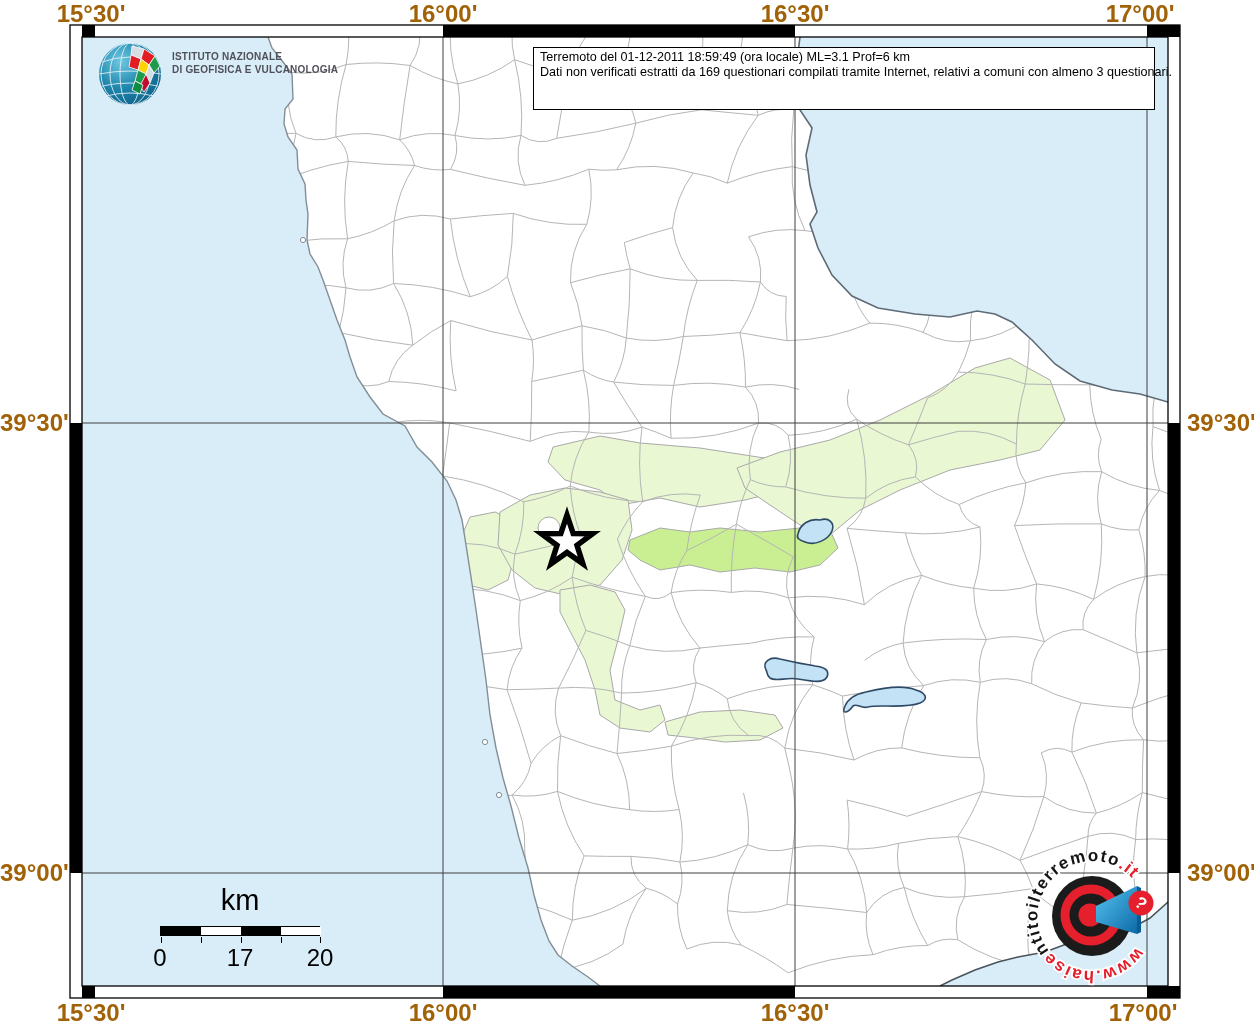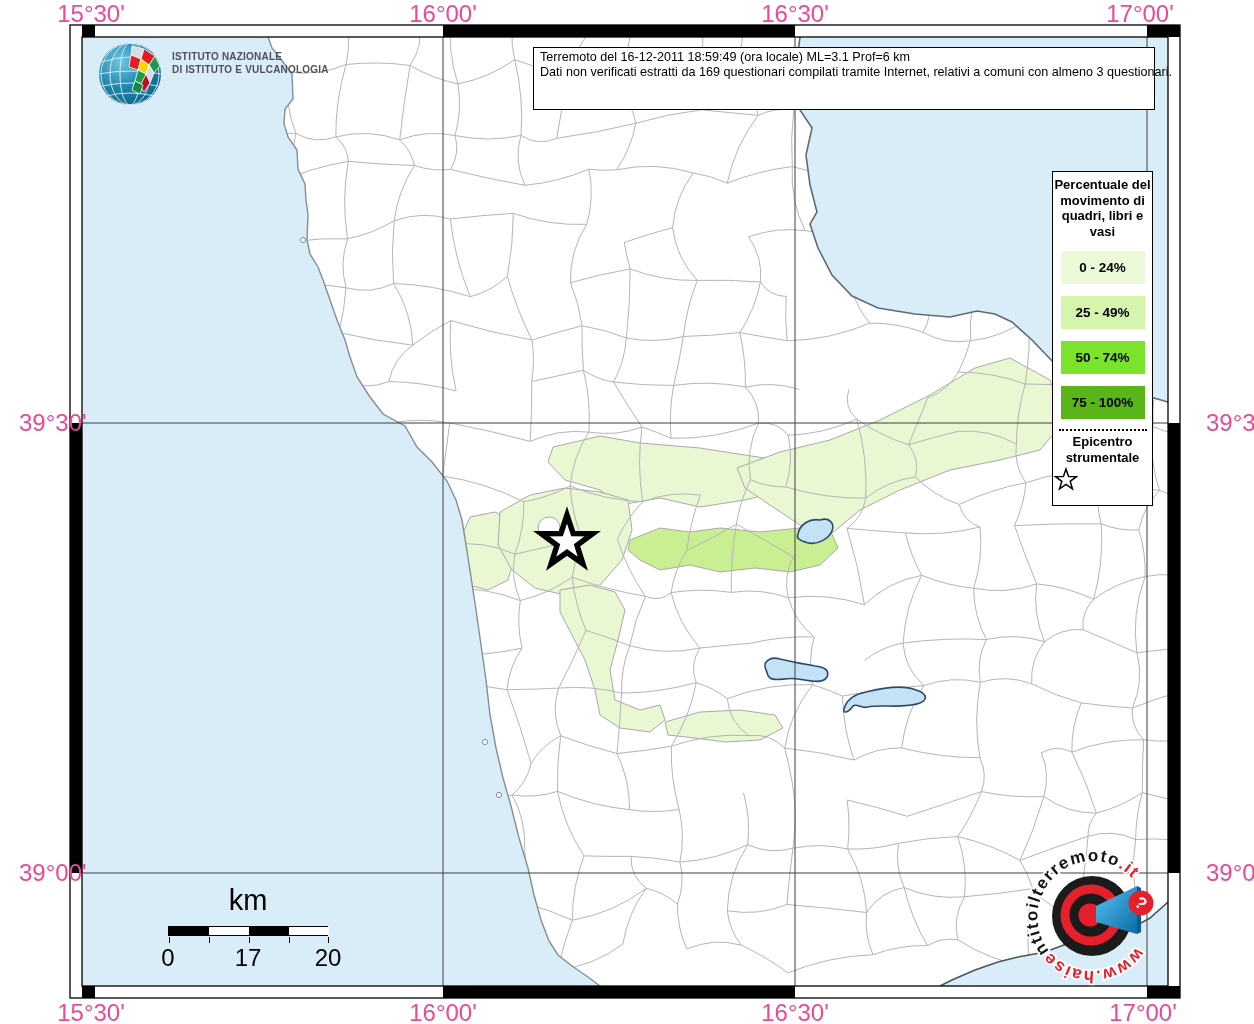--- a/index.html
+++ b/index.html
@@ -2,42 +2,42 @@
 <html><head>
 <meta charset="utf-8">
 <style>
   html,body{margin:0;padding:0;background:#ffffff;}
   #page{position:relative;width:1254px;height:1024px;background:#fff;overflow:hidden;
         font-family:"Liberation Sans", sans-serif;color:#000;}
   .abs{position:absolute;}
   svg{display:block;}
 
   
-  .coord{position:absolute;font-size:24px;color:#ec4899;white-space:nowrap;}
+  .coord{position:absolute;font-size:24px;color:#a16207;white-space:nowrap;font-weight:bold;}
   .coord.centered{transform:translateX(-50%);}
-  .coord.vcent{transform:translateY(-50%);padding-left:19px;}
+  .coord.vcent{transform:translateY(-50%);}
   .coord.right-align{text-align:right;}
 
   
   #info-box{position:absolute;left:533px;top:47px;width:622px;height:63px;
             background:#fff;border:1.3px solid #000;box-sizing:border-box;
             padding:2px 0 0 6px;font-size:12.6px;line-height:14.9px;white-space:nowrap;overflow:visible;}
 
   
   #legend{position:absolute;left:1052px;top:171px;width:101px;height:335px;
           background:#fff;border:1.6px solid #000;box-sizing:border-box;text-align:center;}
   #legend .title{font-weight:bold;font-size:13px;line-height:15.5px;margin-top:5px;}
   .swatch{width:84px;height:33px;margin:12px auto 0 auto;font-weight:bold;font-size:13.5px;
           line-height:33px;text-align:center;}
   #legend .divider{width:88px;margin:10px auto 0 auto;border-top:2px dotted #000;height:0;}
   #legend .epi{font-weight:bold;font-size:13px;line-height:15.5px;margin-top:3px;}
   #legend .starwrap{margin-top:2px;}
 
   
-  #scalebar{position:absolute;left:168px;top:884px;width:160px;}
+  #scalebar{position:absolute;left:160px;top:884px;width:160px;}
   #scalebar .unit{width:160px;text-align:center;font-size:29px;}
   #scalebar .bar{position:relative;margin-top:9px;height:8px;border:1px solid #000;box-sizing:content-box;}
   #scalebar .seg{position:absolute;top:0;height:8px;width:40px;}
   #scalebar .tick{position:absolute;top:10px;width:1px;height:6px;background:#000;}
   #scalebar .nums{position:relative;margin-top:8px;height:26px;font-size:24px;}
   #scalebar .nums span{position:absolute;transform:translateX(-50%);}
 
   
   #ingv-name{position:absolute;left:172px;top:50px;font-size:10px;font-weight:bold;
              letter-spacing:0.2px;line-height:13px;color:#50505a;}
@@ -828,42 +828,28 @@
   <div class="coord centered" style="left:795px;top:999px">16°30'</div>
   <div class="coord centered" style="left:1143px;top:999px">17°00'</div>
 
   <div class="coord right-align vcent" style="left:0;top:423px;width:64px">39°30'</div>
   <div class="coord right-align vcent" style="left:0;top:873px;width:64px">39°00'</div>
   <div class="coord vcent" style="left:1187px;top:423px">39°30'</div>
   <div class="coord vcent" style="left:1187px;top:873px">39°00'</div>
 
   <div id="ingv-name">
     <div>ISTITUTO NAZIONALE</div>
-    <div>DI ISTITUTO E VULCANOLOGIA</div>
+    <div>DI GEOFISICA E VULCANOLOGIA</div>
   </div>
 
   <div id="info-box">
-    <div>Terremoto del 16-12-2011 18:59:49 (ora locale) ML=3.1 Prof=6 km</div>
+    <div>Terremoto del 01-12-2011 18:59:49 (ora locale) ML=3.1 Prof=6 km</div>
     <div>Dati non verificati estratti da 169 questionari compilati tramite Internet, relativi a comuni con almeno 3 questionari.</div>
   </div>
 
-  <div id="legend">
-    <div class="title">Percentuale del movimento di quadri, libri e vasi</div>
-    <div class="swatch" style="background-color: rgb(237, 250, 218);">0 - 24%</div>
-    <div class="swatch" style="background-color: rgb(214, 245, 172);">25 - 49%</div>
-    <div class="swatch" style="background-color: rgb(124, 227, 45);">50 - 74%</div>
-    <div class="swatch" style="background-color: rgb(90, 182, 24);">75 - 100%</div>
-    <div class="divider"></div>
-    <div class="epi">Epicentro strumentale</div>
-    <div class="starwrap">
-      <svg width="26" height="24" viewBox="0 0 26 24">
-        <path d="M13,2 L15.6,9.4 L23.46,9.6 L17.2,14.4 L19.47,21.9 L13,17.4 L6.53,21.9 L8.8,14.4 L2.54,9.6 L10.4,9.4 Z" fill="#fff" stroke="#000" stroke-width="1.5"></path>
-      </svg>
-    </div>
-  </div>
 
   <div id="scalebar">
     <div class="unit">km</div>
     <div class="bar">
       <span class="seg" style="left:0;background:#000"></span>
       <span class="seg" style="left:40px;background:#fff"></span>
       <span class="seg" style="left:80px;background:#000"></span>
       <span class="seg" style="left:120px;background:#fff"></span>
       <span class="tick" style="left:0"></span>
       <span class="tick" style="left:40px"></span>

